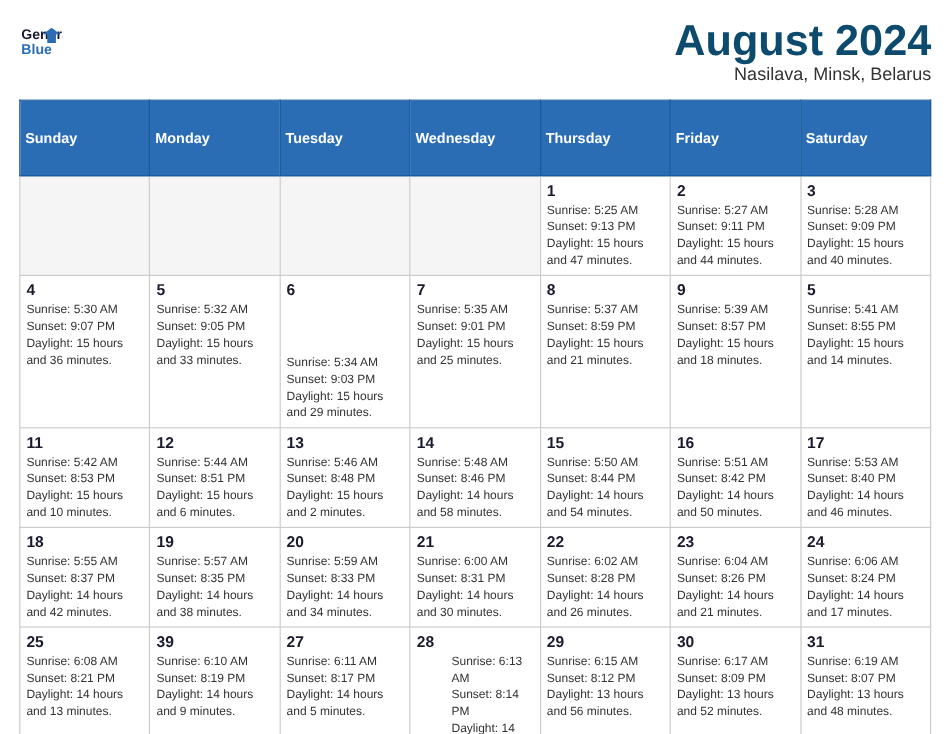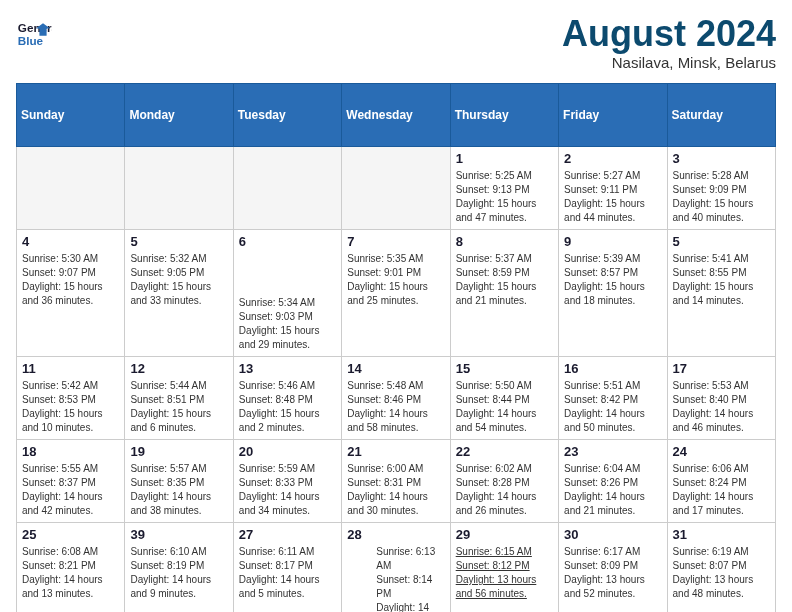--- a/index.html
+++ b/index.html
@@ -311,21 +311,21 @@
         </td>
         <td>
           <span class="day-num">28</span>
           <div class="day-info" style="white-space: pre-line; margin-left: 29px;">Sunrise: 6:13 AM
 Sunset: 8:14 PM
 Daylight: 14 hours
 and 0 minutes.</div>
         </td>
         <td>
           <span class="day-num">29</span>
-          <div class="day-info" style="white-space: pre-line; text-decoration: underline;">Sunrise: 6:15 AM
+          <div class="day-info" style="white-space: pre-line;">Sunrise: 6:15 AM
 Sunset: 8:12 PM
 Daylight: 13 hours
 and 56 minutes.</div>
         </td>
         <td>
           <span class="day-num">30</span>
           <div class="day-info" style="white-space: pre-line;">Sunrise: 6:17 AM
 Sunset: 8:09 PM
 Daylight: 13 hours
 and 52 minutes.</div>

